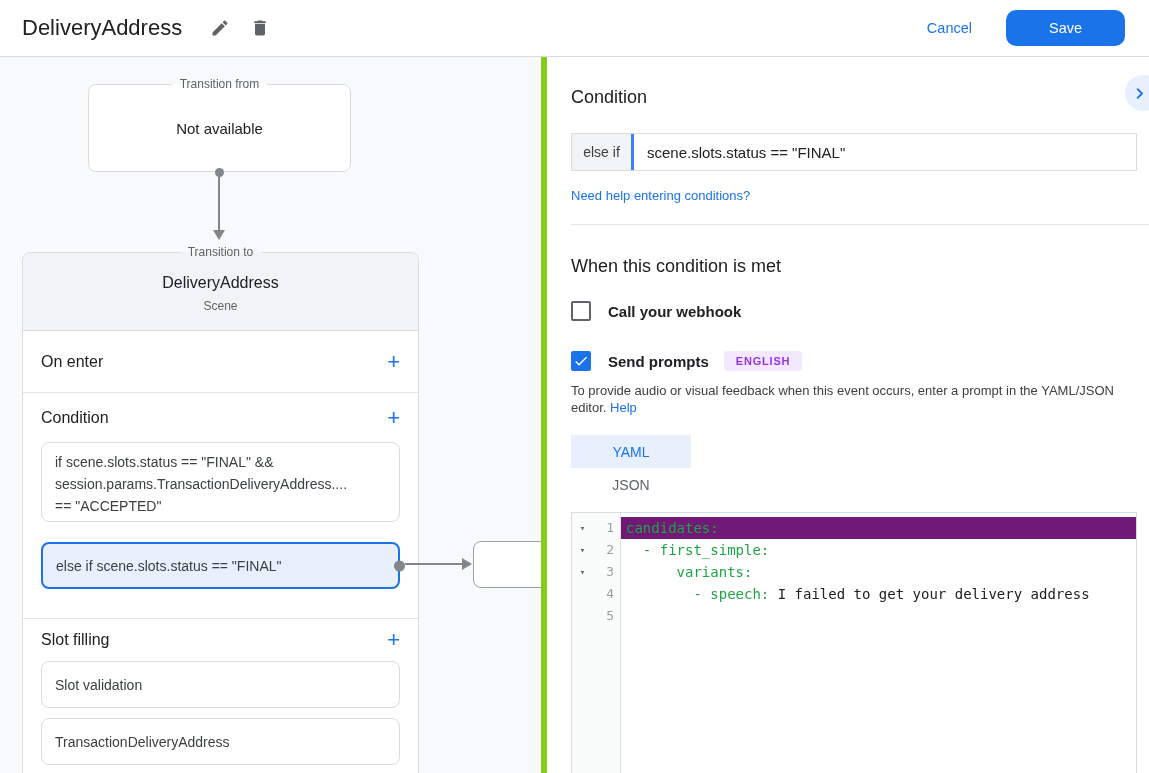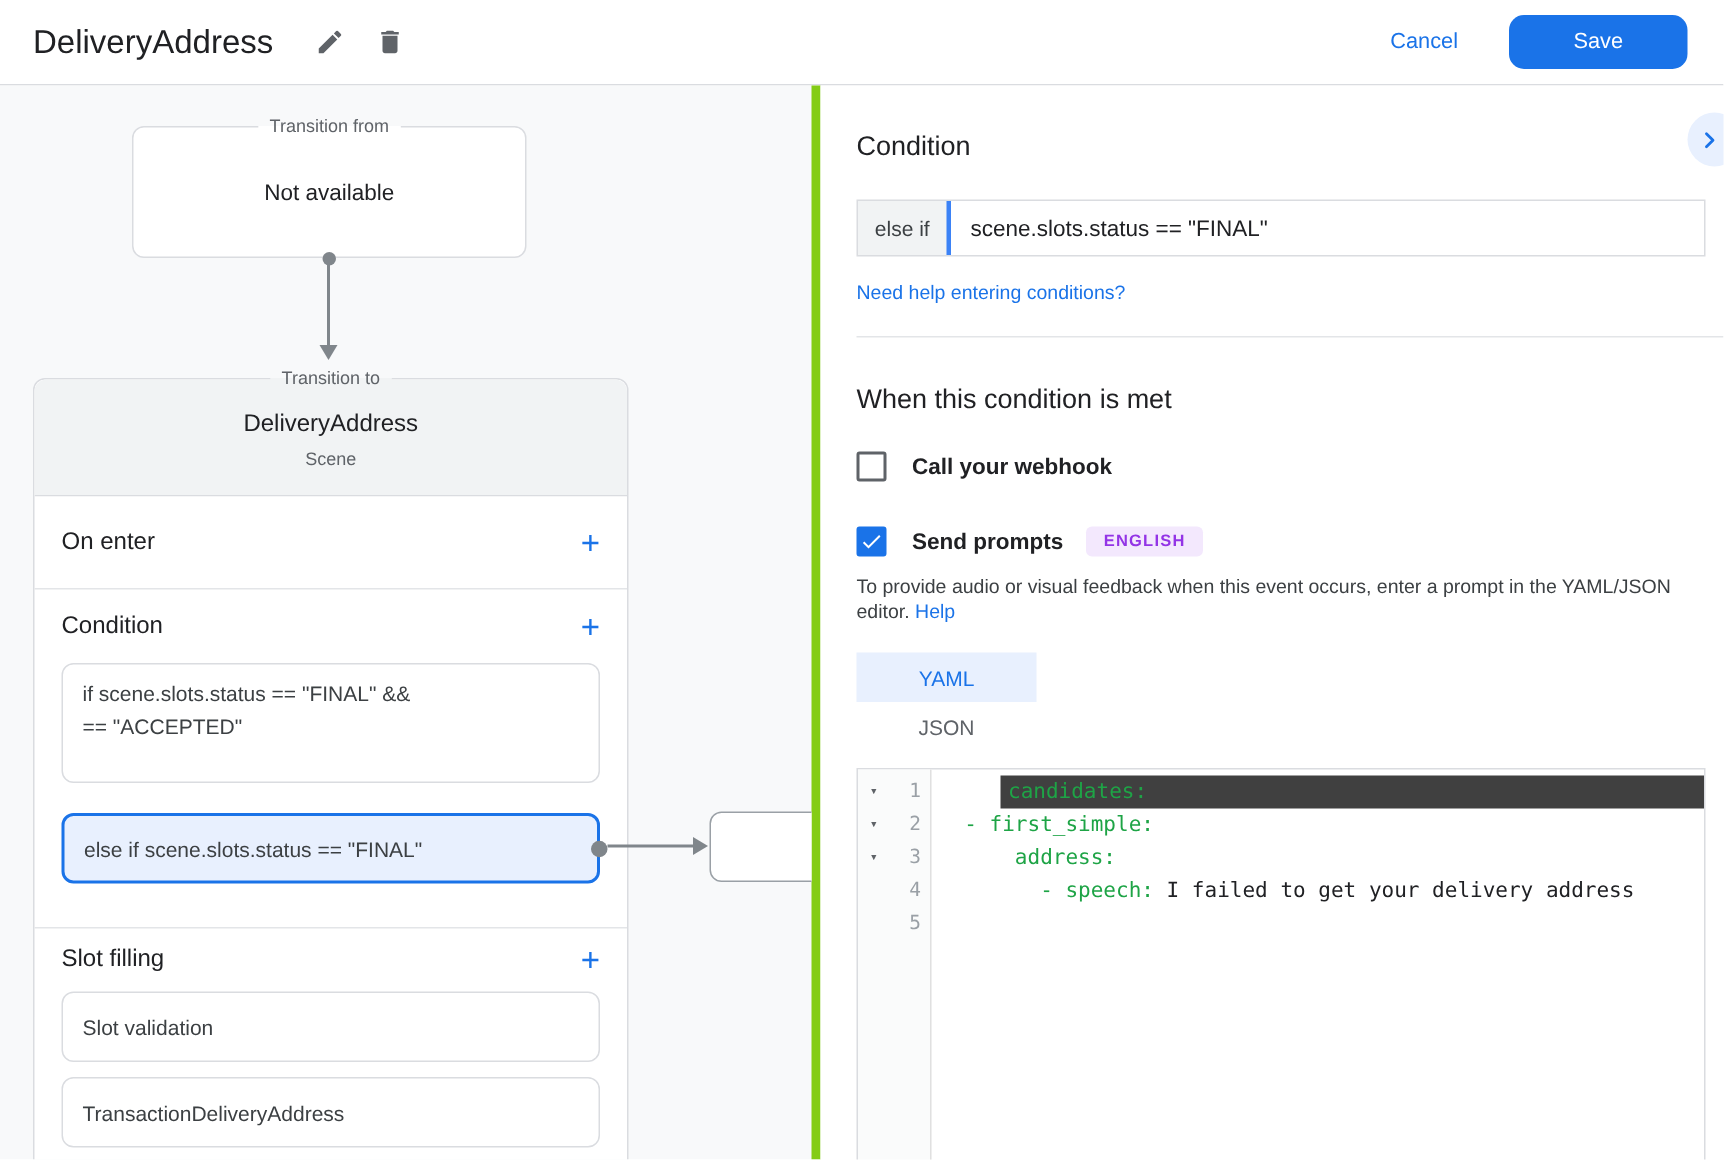--- a/index.html
+++ b/index.html
@@ -103,21 +103,21 @@
   .tab.active { background:#e8f0fe; color:#1a73e8; }
 
   .editor { margin-top:11px; border:1px solid #dadce0; height:300px; display:flex; background:#fff;
     font-family:"DejaVu Sans Mono","Liberation Mono",monospace; font-size:14px; line-height:22px; }
   .gutter { width:49px; background:#fafbfb; border-right:1px solid #e0e0e0; padding-top:4px; flex:none; }
   .gut-row { display:flex; height:22px; }
   .fold { width:21px; text-align:center; color:#5f6368; font-size:9px; line-height:22px; cursor:pointer; }
   .lnum { flex:1; text-align:right; padding-right:6px; color:#9aa0a6; font-size:13px; }
   .code { flex:1; padding-top:4px; overflow:hidden; cursor:text; }
   .code-line { height:22px; white-space:pre; padding-left:5px; }
-  .code-line.active { background:#404040;margin-left:46px; }
+  .code-line.active { background:#701a75; }
   .tok-key { color:#1ea446; }
   .tok-text { color:#202124; }
 </style>
 </head>
 <body>
 
 <header class="topbar">
   <h1>DeliveryAddress</h1>
   <button class="icon-btn">
     <span style="display:flex;">
@@ -164,20 +164,21 @@
         <button class="plus">+</button>
       </div>
 
       <div class="cond-sect">
         <div class="head-row">
           <span>Condition</span>
           <button class="plus">+</button>
         </div>
         <div class="cond-box">
           <div>if scene.slots.status == "FINAL" &amp;&amp;</div>
+          <div>session.params.TransactionDeliveryAddress....</div>
           <div>== "ACCEPTED"</div>
         </div>
         <div class="cond-box selected">
           <span>else if scene.slots.status == "FINAL"</span>
           <span class="hdot"></span>
         </div>
       </div>
 
       <div class="slot-sect">
         <div class="head-row">
@@ -265,19 +266,19 @@
           <span class="lnum">4</span>
         </div>
         <div class="gut-row">
           <span class="fold"></span>
           <span class="lnum">5</span>
         </div>
       </div>
       <div class="code">
         <div class="code-line active"><span class="tok-key">candidates:</span></div>
         <div class="code-line"><span class="tok-key">  - first_simple:</span></div>
-        <div class="code-line"><span class="tok-key">      address:</span></div>
+        <div class="code-line"><span class="tok-key">      variants:</span></div>
         <div class="code-line"><span class="tok-key">        - speech:</span><span class="tok-text"> I failed to get your delivery address</span></div>
         <div class="code-line"><span class="tok-text"></span></div>
       </div>
     </div>
   </div>
 </div>
 
 </body></html>

